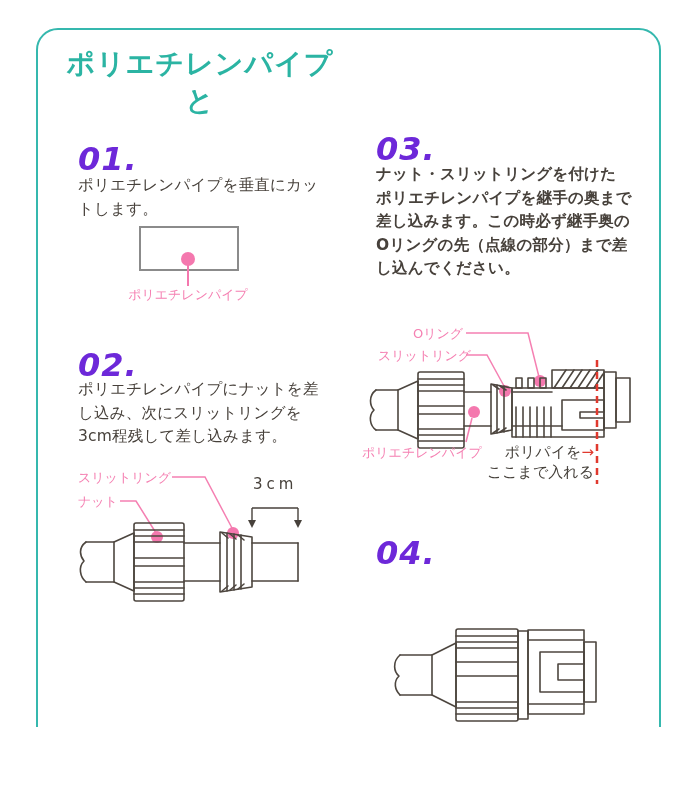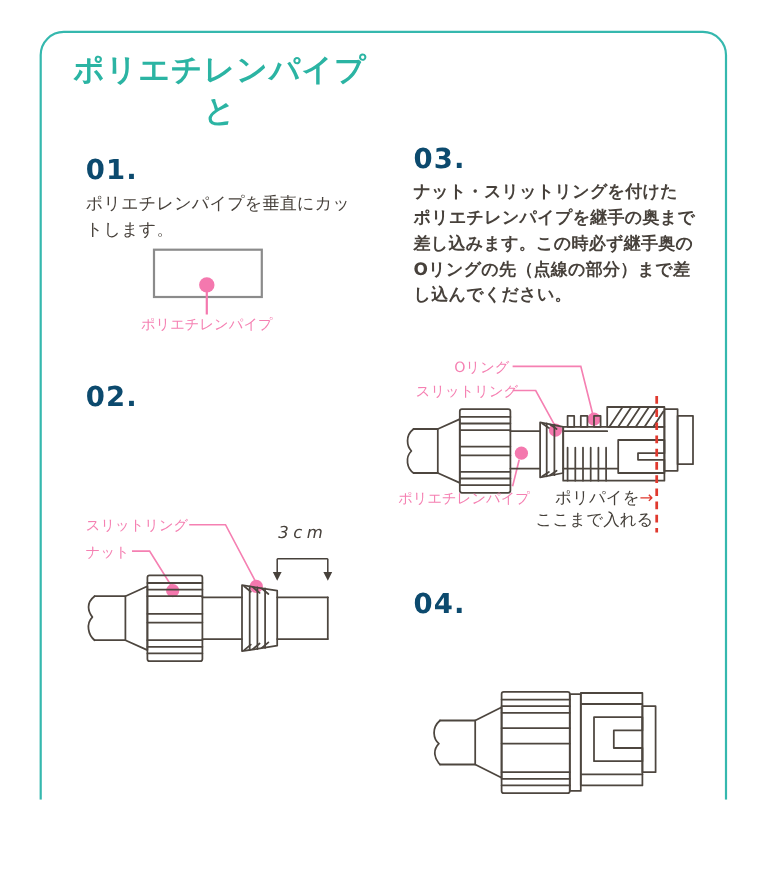--- a/index.html
+++ b/index.html
@@ -3,22 +3,22 @@
 <meta charset="utf-8">
 <style>
   * { margin:0; padding:0; box-sizing:border-box; }
   html,body { background:#ffffff; }
   body { font-family:"DejaVu Sans", sans-serif; }
   .sheet { position:relative; width:700px; height:727px; background:#ffffff; overflow:hidden; }
   .frame { position:absolute; left:36px; top:28px; width:625px; height:735px;
            border:2px solid #35b8ae; border-radius:22px; }
   .title { position:absolute; left:64px; top:46px; width:272px; text-align:center;
            font-size:28px; font-weight:bold; line-height:1.32; color:#2bb4a3; letter-spacing:1px; }
-  .step-num { position:absolute; font-weight:800; font-size:25px;
-              color:#0c4a6e; letter-spacing:1px; }
+  .step-num { position:absolute; font-style:italic; font-weight:800; font-size:32px;
+              color:#6d28d9; letter-spacing:1px; }
   .step-text { position:absolute; font-size:15.5px; color:#47413b; line-height:1.52;
                letter-spacing:0.2px; }
   .fig { position:absolute; }
   .fig svg { position:absolute; left:0; top:0; }
   .label-pink { position:absolute; color:#f580b2; font-size:13px; white-space:nowrap; }
   .dim-label { position:absolute; color:#47413b; font-size:15px; letter-spacing:4px; white-space:nowrap; }
   .note { position:absolute; color:#45403a; font-size:15px; line-height:1.3; text-align:right; white-space:nowrap; }
   .note .arrow { color:#e0392e; }
   .center { text-align:center; }
 </style>
@@ -39,20 +39,21 @@
   <div class="fig" style="left:70px; top:222px; width:250px; height:92px;">
     <svg width="250" height="92" viewBox="0 0 250 92">
       <rect x="70" y="5" width="98" height="43" fill="none" stroke="#8b8b8b" stroke-width="2"></rect>
       <line x1="118" y1="42" x2="118" y2="64" stroke="#f478ae" stroke-width="2"></line>
       <circle cx="118" cy="37" r="7" fill="#f478ae"></circle>
     </svg>
     <div class="label-pink center" style="left:35px; top:64px; width:166px;">ポリエチレンパイプ</div>
   </div>
 
   <div class="step-num" style="left:78px; top:346px;">02.</div>
+  <p class="step-text" style="left:78px; top:378px; width:256px;">ポリエチレンパイプにナットを差し込み、次にスリットリングを3cm程残して差し込みます。</p>
 
   <div class="fig" style="left:70px; top:466px; width:250px; height:162px;">
     <svg width="250" height="162" viewBox="0 0 250 162">
 
       <polyline points="102,11 135,11 162,62" fill="none" stroke="#f580b2" stroke-width="1.5"></polyline>
       <circle cx="163" cy="67" r="6" fill="#f478ae"></circle>
       <polyline points="50,35 66,35 86,67" fill="none" stroke="#f580b2" stroke-width="1.5"></polyline>
       <circle cx="87" cy="71" r="6" fill="#f478ae"></circle>
 
       <g fill="none" stroke="#4d463f" stroke-width="1.6" stroke-linejoin="round" stroke-linecap="round">
@@ -89,21 +90,21 @@
       <g fill="none" stroke="#47413b" stroke-width="1.4">
         <line x1="182" y1="42" x2="228" y2="42"></line>
         <line x1="182" y1="42" x2="182" y2="55"></line>
           <line x1="228" y1="42" x2="228" y2="55"></line>
       </g>
       <polygon points="178,54 186,54 182,62" fill="#47413b"></polygon>
       <polygon points="224,54 232,54 228,62" fill="#47413b"></polygon>
     </svg>
     <div class="label-pink" style="left:8px; top:3px;">スリットリング</div>
     <div class="label-pink" style="left:8px; top:27px;">ナット</div>
-    <div class="dim-label" style="left:183px; top:9px;font-style:italic;">3cm</div>
+    <div class="dim-label" style="left:183px; top:9px;">3cm</div>
   </div>
 
   <div class="step-num" style="left:376px; top:130px;">03.</div>
   <p class="step-text" style="left:376px; top:163px; width:256px;font-weight:bold;">ナット・スリットリングを付けたポリエチレンパイプを継手の奥まで差し込みます。この時必ず継手奥のOリングの先（点線の部分）まで差し込んでください。</p>
 
   <div class="fig" style="left:358px; top:322px; width:300px; height:170px;">
     <svg width="300" height="170" viewBox="0 0 300 170">
 
       <polyline points="108,11 170,11 181,55" fill="none" stroke="#f580b2" stroke-width="1.5"></polyline>
       <circle cx="182" cy="59" r="6" fill="#f478ae"></circle>

